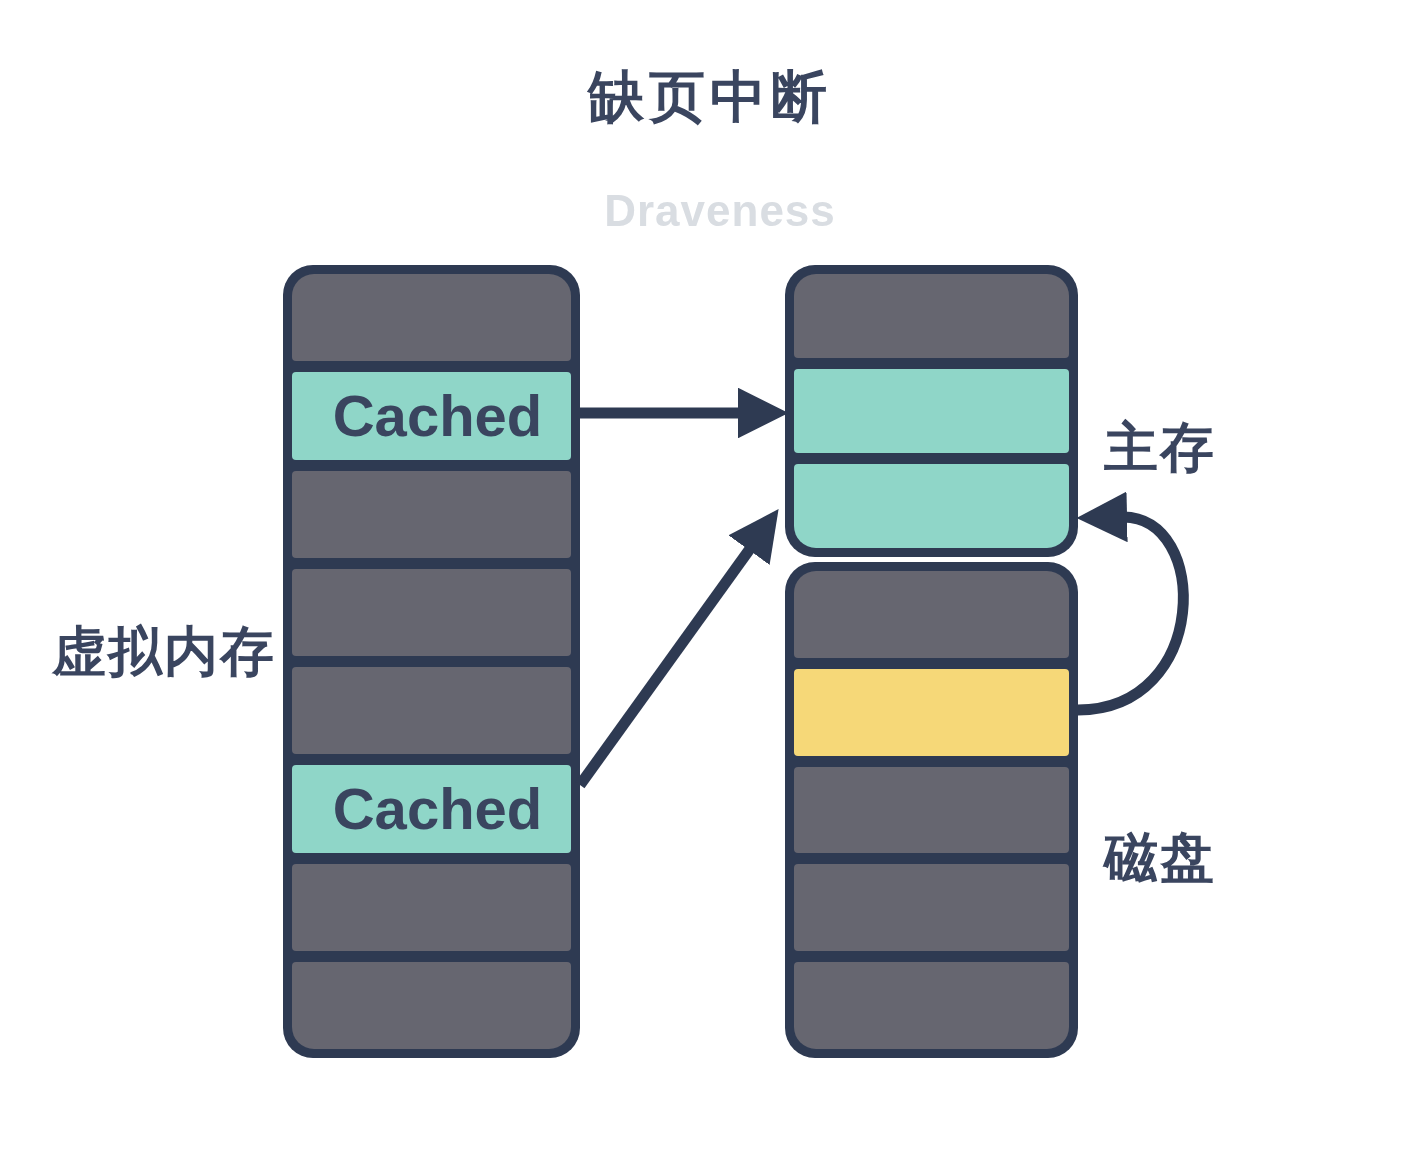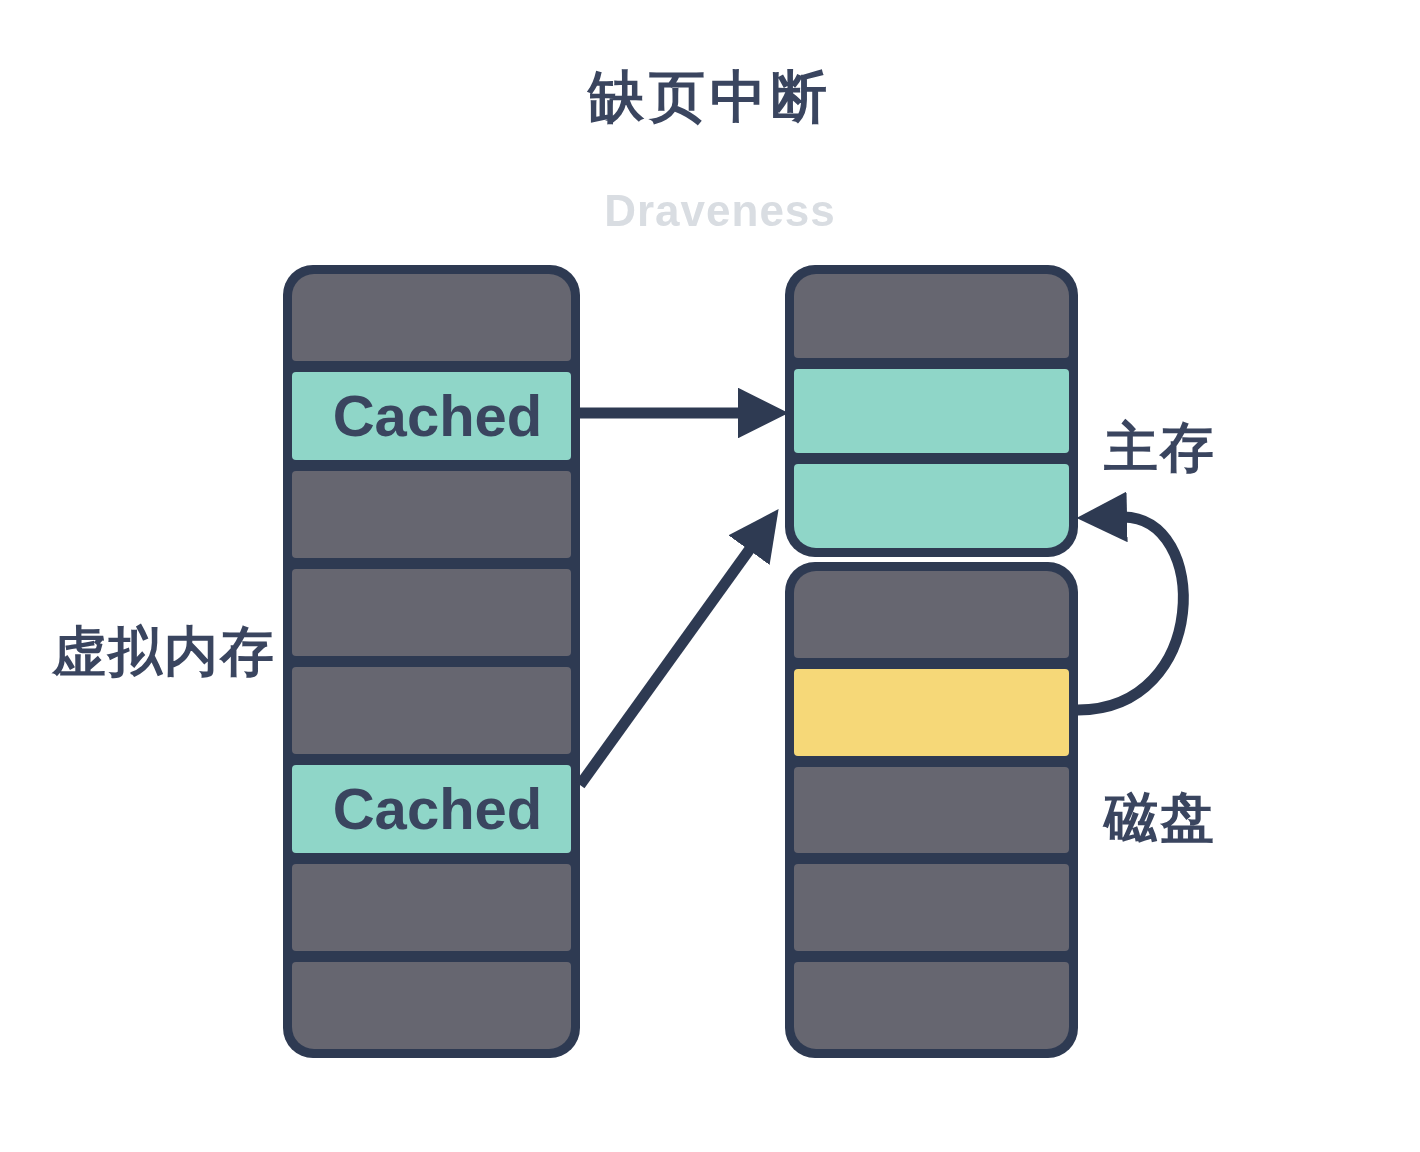--- a/index.html
+++ b/index.html
@@ -49,21 +49,21 @@
     position:absolute;
     font-size:54px;font-weight:bold;letter-spacing:2px;
     color:var(--text,#3A455F);
     white-space:nowrap;
   }
   #vm-block{left:283px;top:265px;width:297px;height:793px;}
   #mm-block{left:785px;top:265px;width:293px;height:292px;}
   #disk-block{left:785px;top:562px;width:293px;height:496px;}
   #vm-label{left:52px;top:616px;}
   #mm-label{left:1104px;top:396px;margin-top:16px;}
-  #disk-label{left:1104px;top:782px;}
+  #disk-label{left:1104px;top:822px;}
   .arrow-layer{
     position:absolute;left:0;top:0;width:1420px;height:1152px;
     pointer-events:none;
   }
   .arrow-layer path{
     stroke:var(--navy,#2E3A52);
     stroke-width:11;
     fill:none;
   }
 </style>

